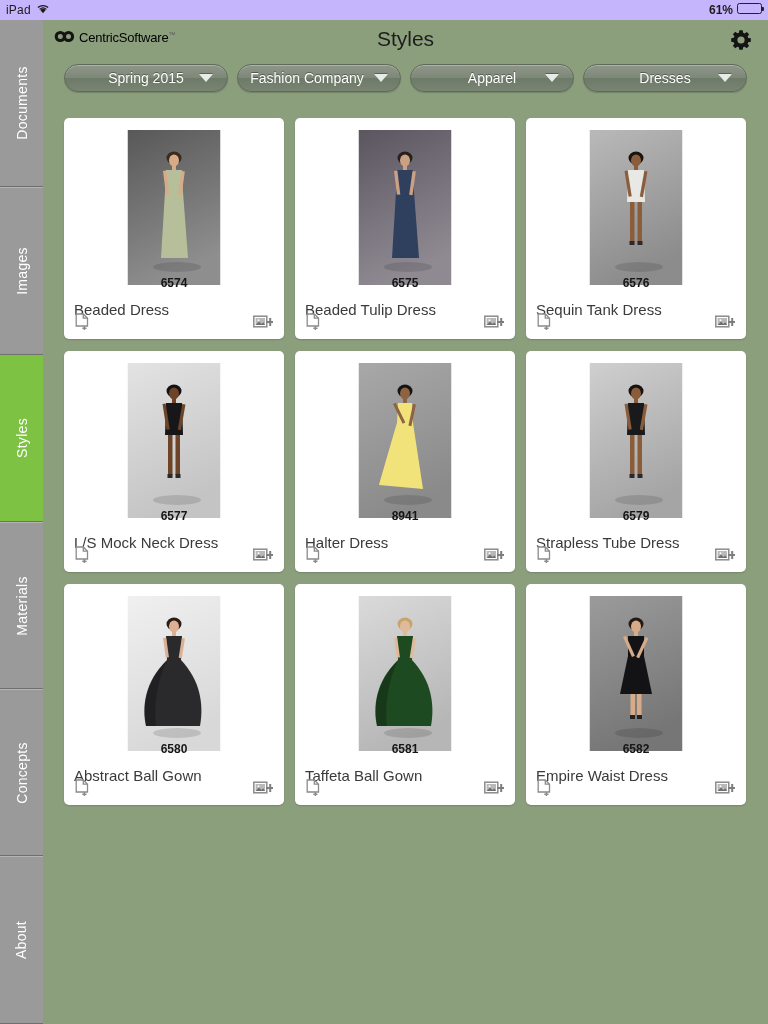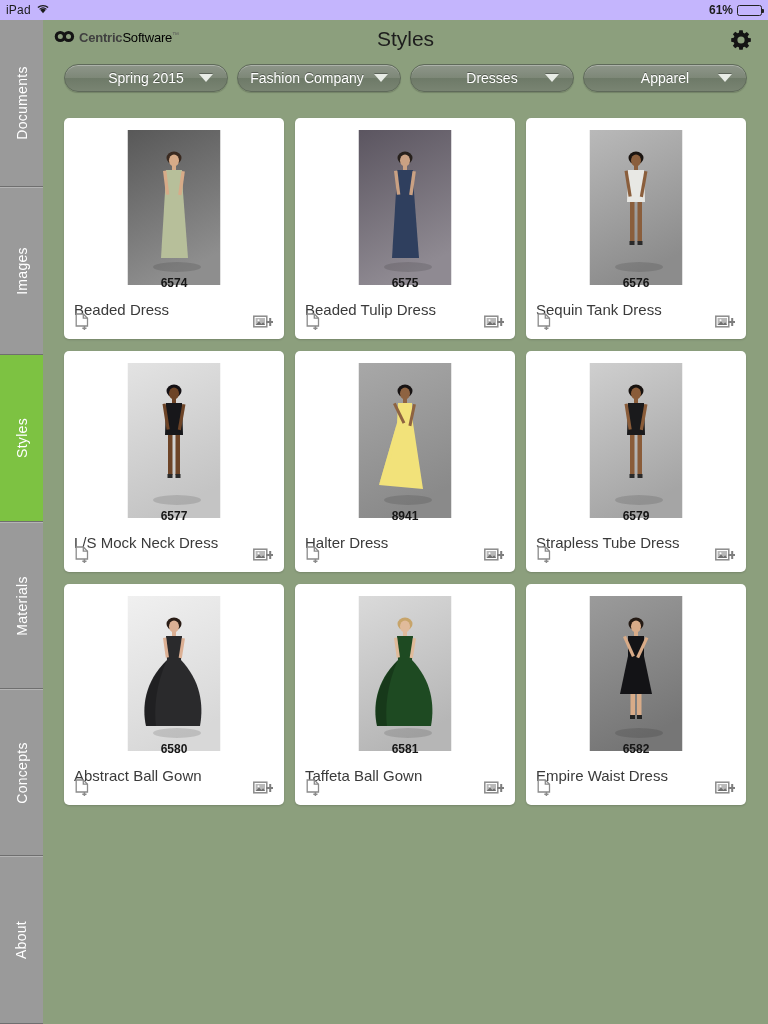--- a/index.html
+++ b/index.html
@@ -42,21 +42,20 @@
     position: absolute;
     left: 0; right: 0;
     text-align: center;
     font-size: 12px;
     font-weight: bold;
   }
   .status-right {
     position: absolute;
     right: 6px;
     display: flex;
-    align-items: center;
     gap: 4px;
     font-size: 12px;
     font-weight: bold;
   }
   .wifi-icon { display: block; }
   .battery {
     width: 25px; height: 11px;
     border: 1px solid #222;
     border-radius: 2.5px;
     position: relative;
@@ -121,21 +120,21 @@
   }
   .logo {
     position: absolute;
     left: 11px; top: 9px;
     display: flex;
     align-items: center;
     gap: 4px;
   }
   .logo-mark { display: block; }
   .logo-text { font-size: 13px; line-height: 1; white-space: nowrap; }
-  .logo-text .t1 { color: #404040; font-weight: bold; letter-spacing: -.2px; }
+  .logo-text .t1 { color: #000000; font-weight: normal; letter-spacing: -.2px; }
   .logo-text .t2 { color: #000000; letter-spacing: -.2px; }
   .logo-text .tm { color: #5c5c5c; font-size: 7px; vertical-align: super; }
 
   .page-title {
     position: absolute;
     left: 0; right: 0; top: 7px;
     text-align: center;
     font-size: 21px;
     color: #1d1d1d;
     font-weight: normal;
@@ -316,26 +315,26 @@
 
 <div class="filter-bar" id="filter-bar">
     <div class="dropdown dd-1">
       <span class="dd-label">Spring 2015</span>
       <span class="caret"></span>
     </div>
     <div class="dropdown dd-2">
       <span class="dd-label">Fashion Company</span>
       <span class="caret"></span>
     </div>
+    <div class="dropdown dd-3">
+      <span class="dd-label">Apparel</span>
+      <span class="caret"></span>
+    </div>
     <div class="dropdown dd-4">
       <span class="dd-label">Dresses</span>
-      <span class="caret"></span>
-    </div>
-    <div class="dropdown dd-3">
-      <span class="dd-label">Apparel</span>
       <span class="caret"></span>
     </div>
   </div>
 
 <main class="grid" id="grid">
     <div class="card">
       <div class="card-photo">
         <svg class="photo-canvas" width="93" height="155" viewBox="0 0 93 155">
     <defs>
       <linearGradient id="g6574" x1="0" y1="0" x2="0.3" y2="1">

